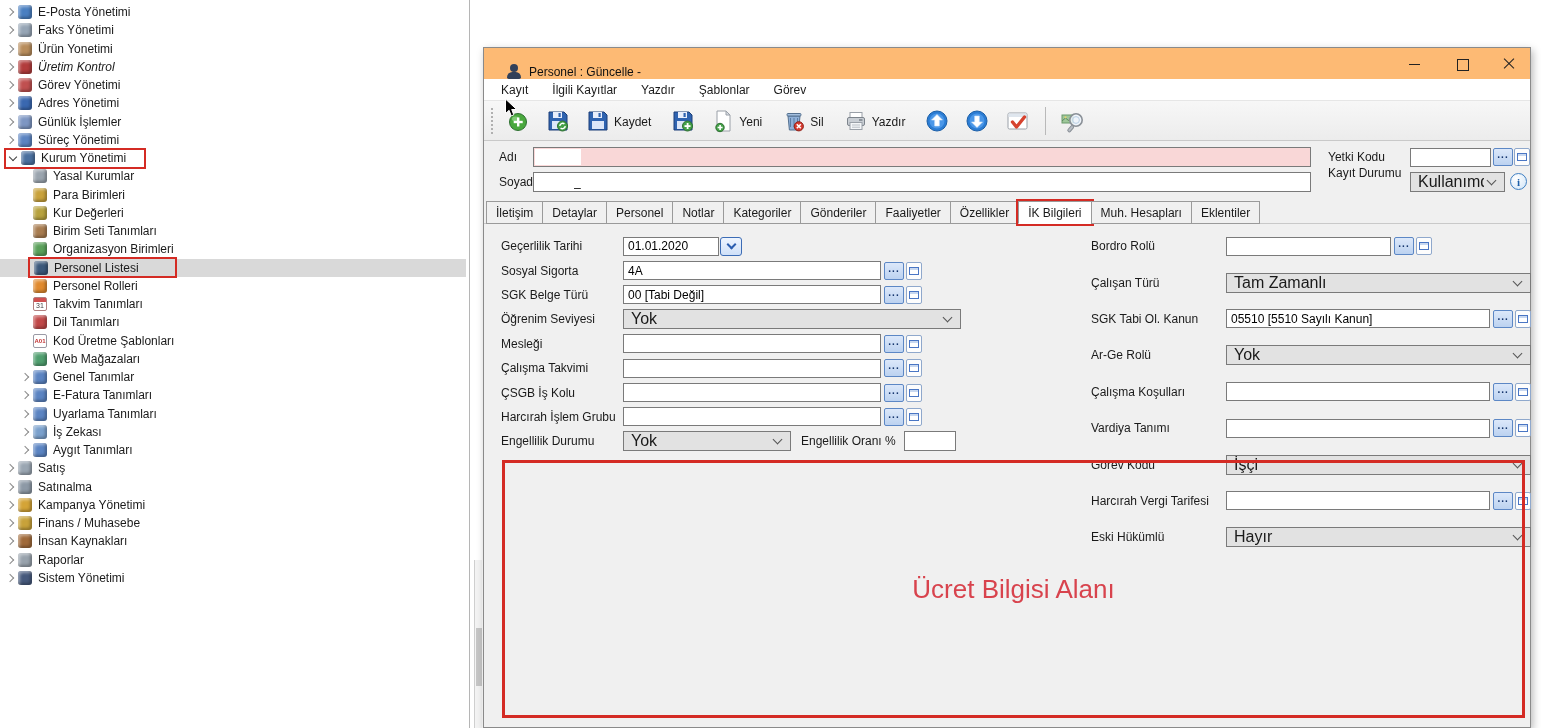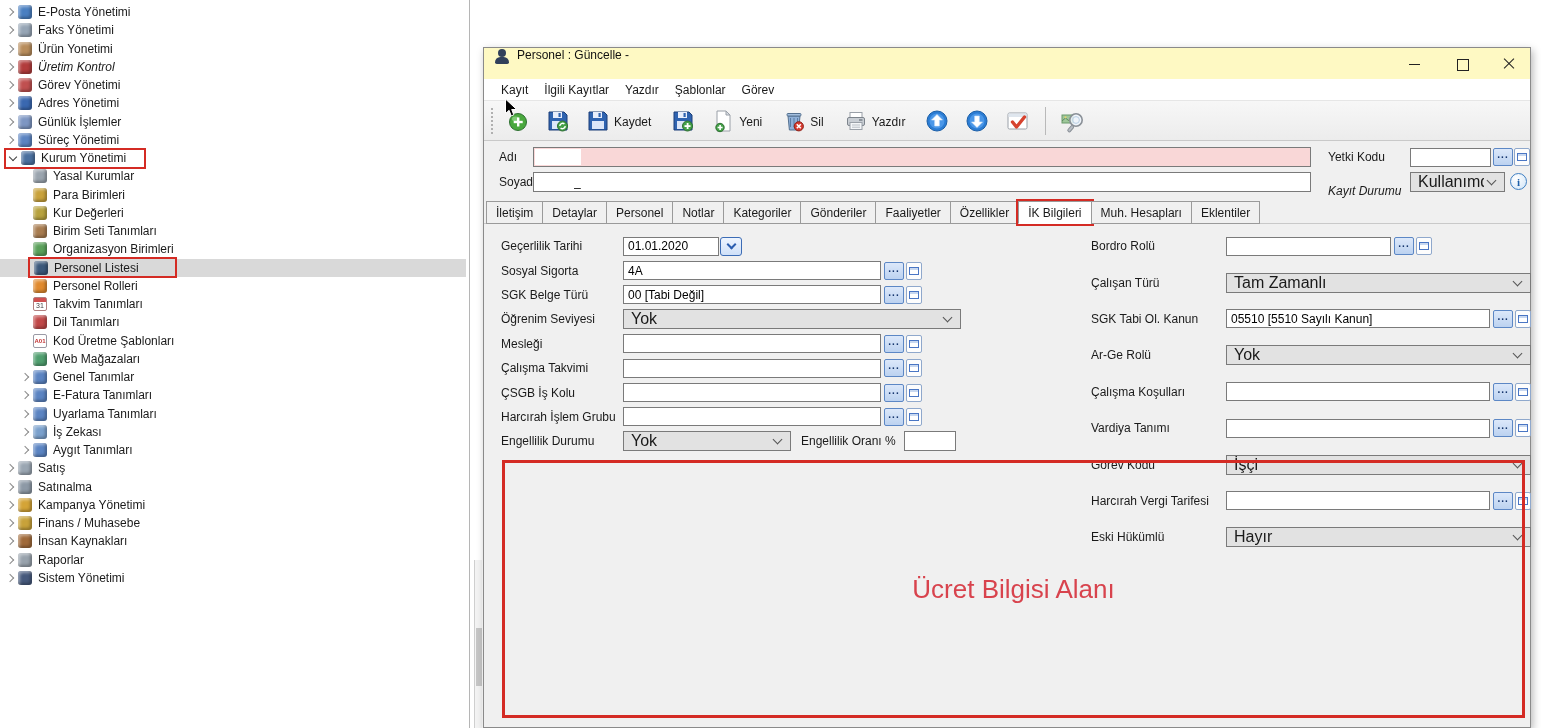--- a/index.html
+++ b/index.html
@@ -33,38 +33,38 @@
   .annoB { padding:0 36px 0 2px; margin-left:-3px; }
 
   
   .scroll-sliver { position:absolute; left:474px; top:560px; width:8px; height:168px;
     background:#f3f3f3; border-left:1px solid #cfcfcf; }
   .scroll-thumb { position:absolute; left:1px; top:68px; width:6px; height:58px; background:#c6c6c6; }
 
   
   .dialog { position:absolute; left:483px; top:47px; width:1048px; height:681px;
     background:#f0f0f0; border:1px solid #8a8a8a; box-shadow:2px 3px 8px rgba(0,0,0,.28); }
-  .titlebar { position:absolute; left:0; top:0; width:100%; height:31px; background:#fef9c3;
-    display:flex; align-items:flex-start; padding-left:11px; }
+  .titlebar { position:absolute; left:0; top:0; width:100%; height:31px; background:#fdba74;
+    display:flex; align-items:flex-end; padding-left:23px; }
   .person-glyph { width:14px; height:16px; position:relative; margin-right:8px; }
   .person-glyph::before { content:""; position:absolute; left:3px; top:1px; width:8px; height:8px;
     border-radius:50%; background:#31405a; }
   .person-glyph::after { content:""; position:absolute; left:0; top:9px; width:14px; height:7px;
     border-radius:6px 6px 2px 2px; background:#31405a; }
   .title-text { font-size:12px; color:#111; }
   .win-controls { position:absolute; right:14px; top:0; height:31px; display:flex; align-items:center; gap:33px; }
   .wc { width:14px; height:14px; position:relative; cursor:default; }
   .wc-min::before { content:""; position:absolute; left:1px; top:7px; width:11px; height:1px; background:#222; }
   .wc-max::before { content:""; position:absolute; left:2px; top:2px; width:10px; height:10px; border:1px solid #222; }
   .wc-close::before, .wc-close::after { content:""; position:absolute; left:0px; top:6px; width:14px; height:1px; background:#222; }
   .wc-close::before { transform:rotate(45deg); }
   .wc-close::after { transform:rotate(-45deg); }
 
   .menubar { position:absolute; left:0; top:31px; width:100%; height:22px; background:#fff;
-    display:flex; align-items:center; padding-left:9px; gap:0; border-bottom:1px solid #e6e6e6; }
+    display:flex; align-items:center; padding-left:9px; gap:8px; border-bottom:1px solid #e6e6e6; }
   .menu-item { padding:2px 8px; font-size:12px; }
 
   .toolbar { position:absolute; left:0; top:53px; width:100%; height:40px;
     background:linear-gradient(#f7f7f7,#ececec); border-bottom:1px solid #c9c9c9;
     display:flex; align-items:center; padding-left:6px; }
   .tb-grip { width:4px; height:28px; margin-right:8px;
     background-image:radial-gradient(#b0b0b0 1px, transparent 1.2px); background-size:4px 4px; }
   .tb-btn { display:flex; align-items:center; padding:2px 4px; margin-right:8px;text-align:right; }
   .tb-icon { width:24px; height:24px; display:inline-flex; }
   .tb-label { font-size:12px; margin:2px 4px 0 4px; }
@@ -461,21 +461,21 @@
   <span class="hdr-label" style="left:15px;top:127px;">Soyadı</span>
   <input class="inp soyadi-field" readonly="" value="_" style="">
 
   <span class="hdr-label" style="left:844px;top:102px;">Yetki Kodu</span>
   <input class="inp yetki-field" readonly="" value="" style="">
   <span class="browse-btn hdr-browse">...</span>
   <span class="kb-btn hdr-kb">
       <span class="kb-glyph"></span>
     </span>
 
-  <span class="hdr-label" style="left:844px;top:136px;font-style:italic;">Kayıt Durumu</span>
+  <span class="hdr-label" style="left:844px;top:118px;">Kayıt Durumu</span>
   <div class="fselect kayit-select">
     <span class="selval">Kullanımda</span>
     <span class="selarrow"></span>
   </div>
   <div class="info-icon">i</div>
 
   <div class="tabstrip">
       <div class="tab">İletişim</div>
       <div class="tab">Detaylar</div>
       <div class="tab">Personel</div>

